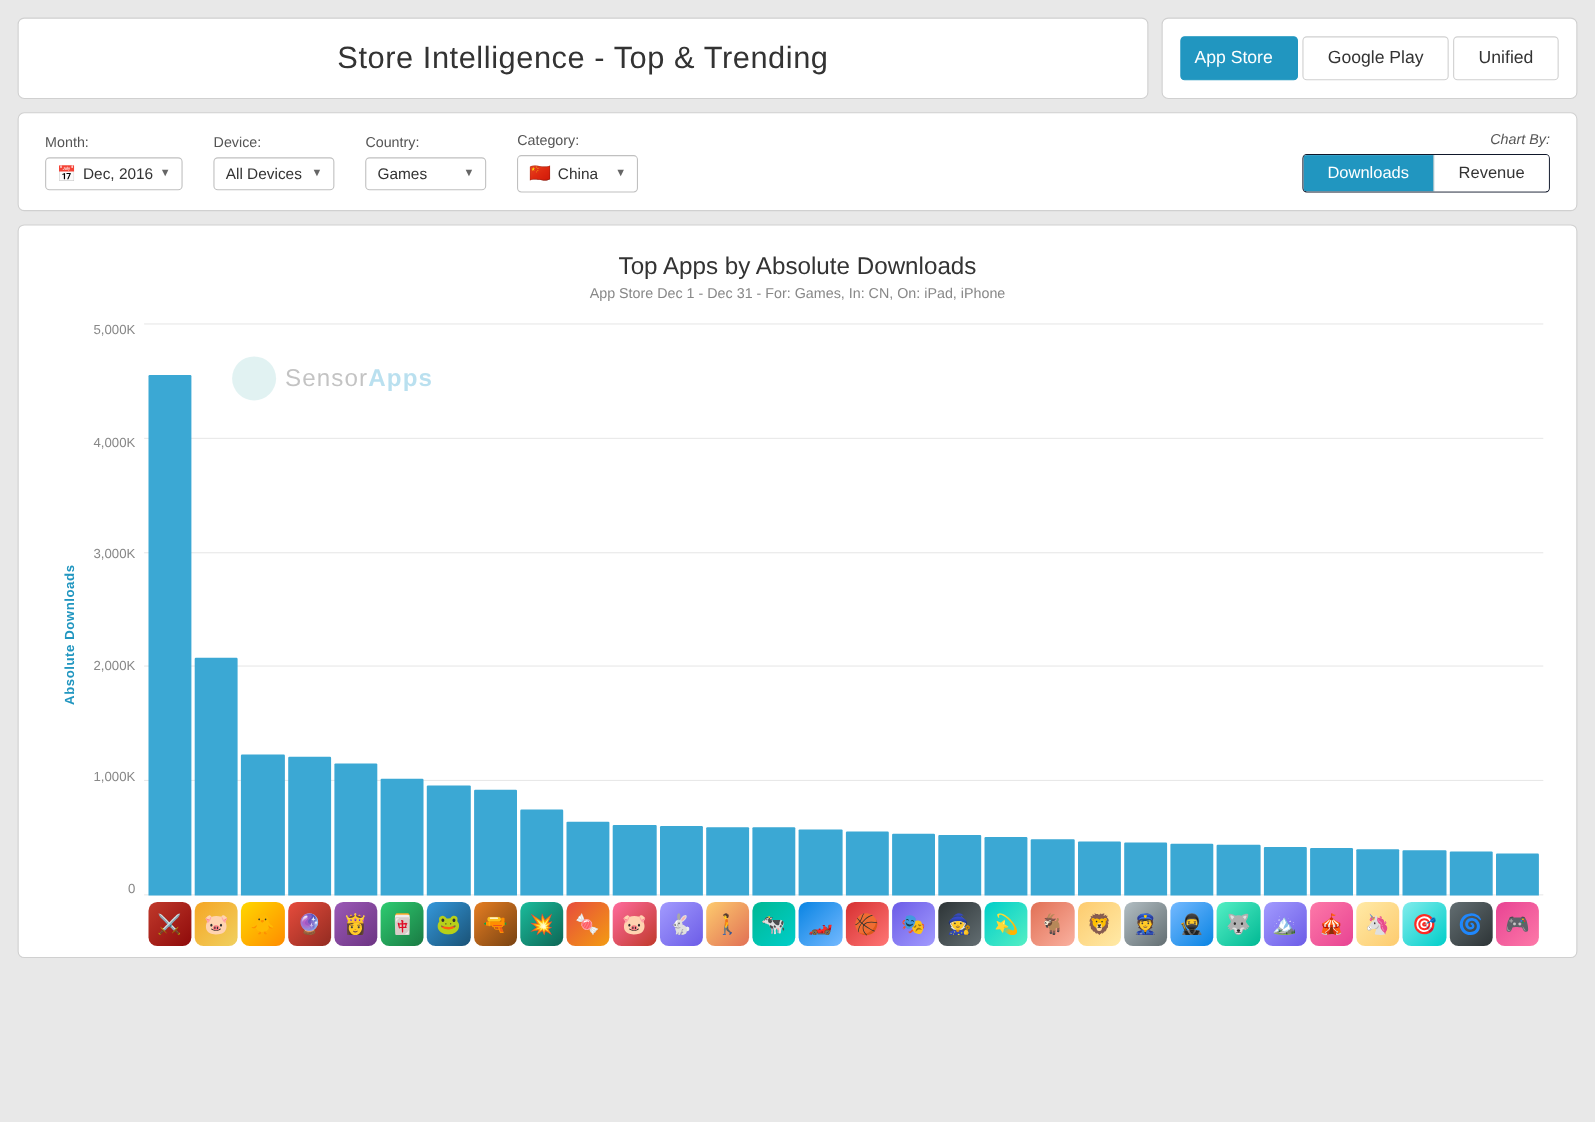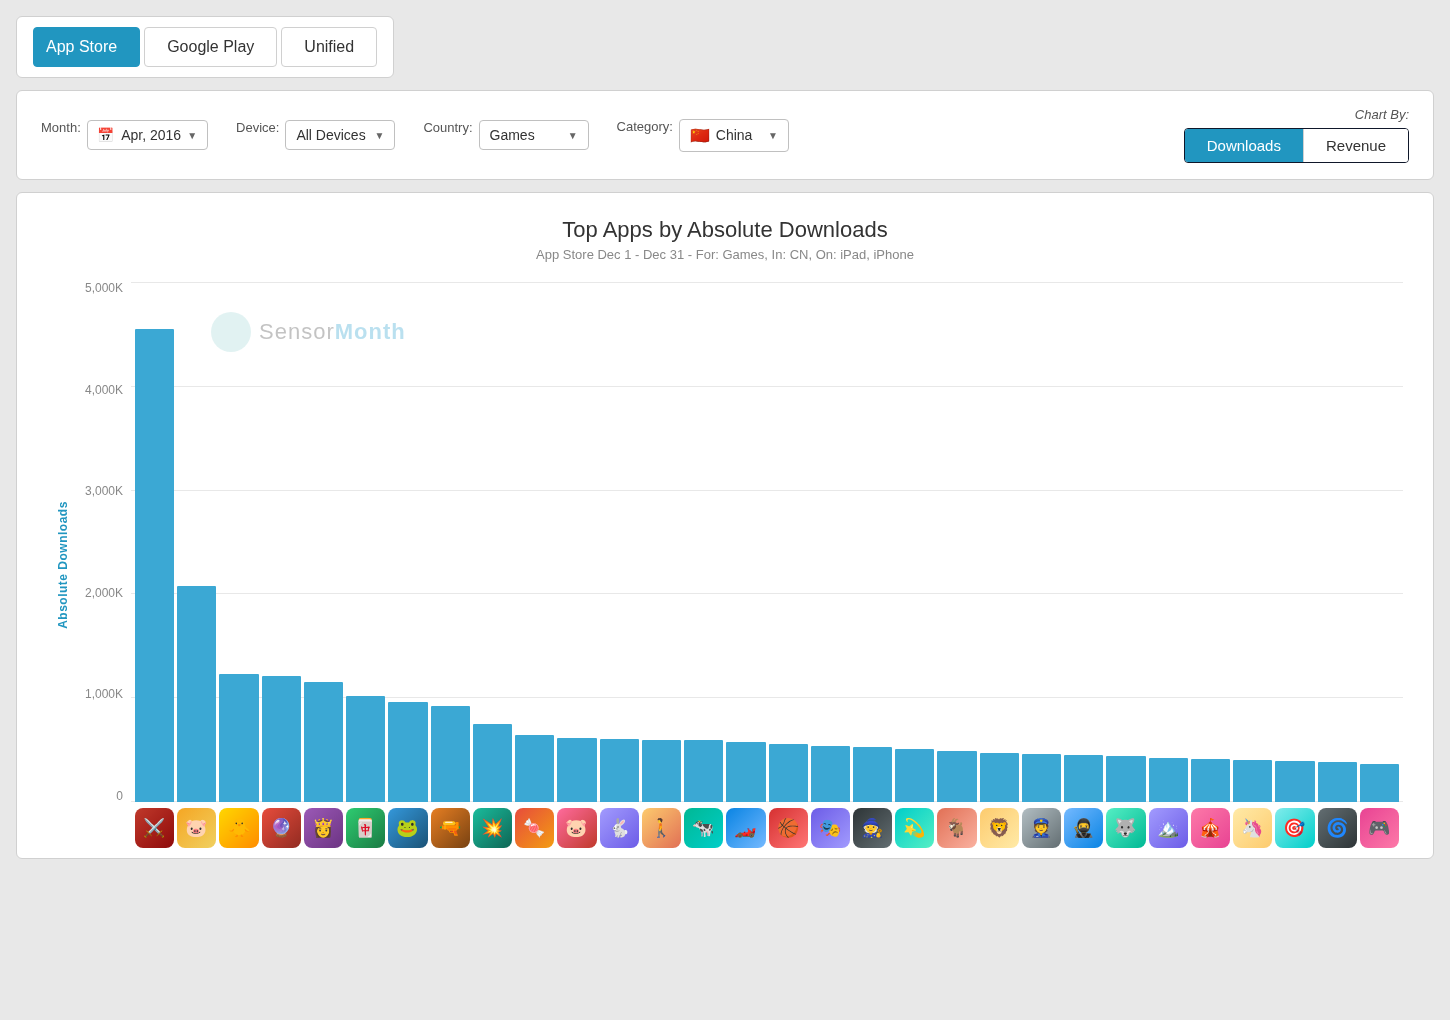--- a/index.html
+++ b/index.html
@@ -72,21 +72,21 @@
       align-items: center;
       justify-content: space-between;
     }
     .filters-left {
       display: flex;
       align-items: center;
       gap: 28px;
     }
     .filter-group {
       display: flex;
-      flex-direction: row;
+      flex-direction: column;
       gap: 6px;
     }
     .filter-label {
       font-size: 13px;
       color: #555;
     }
     .filter-select {
       display: flex;
       align-items: center;
       gap: 6px;
@@ -315,35 +315,38 @@
     .app-icon:nth-child(26) { background: linear-gradient(135deg, #fd79a8, #e84393); }
     .app-icon:nth-child(27) { background: linear-gradient(135deg, #ffeaa7, #fdcb6e); }
     .app-icon:nth-child(28) { background: linear-gradient(135deg, #81ecec, #00cec9); }
     .app-icon:nth-child(29) { background: linear-gradient(135deg, #636e72, #2d3436); }
     .app-icon:nth-child(30) { background: linear-gradient(135deg, #e84393, #fd79a8); }
   </style>
 </head>
 <body>
 
 <div class="header-row">
+  <div class="title-box">
+    <h1>Store Intelligence - Top &amp; Trending</h1>
+  </div>
   <div class="store-tabs">
     <button class="store-tab-btn active">App Store</button>
     <button class="store-tab-btn">Google Play</button>
     <button class="store-tab-btn">Unified</button>
   </div>
 </div>
 
 <div class="filters-panel">
   <div class="filters-left">
 
     <div class="filter-group">
       <span class="filter-label">Month:</span>
       <div class="filter-select">
         <span class="calendar-icon">📅</span>
-        <span>Apr, 2016</span>
+        <span>Dec, 2016</span>
         <span class="chevron">▼</span>
       </div>
     </div>
 
     <div class="filter-group">
       <span class="filter-label">Device:</span>
       <div class="filter-select">
         <span>All Devices</span>
         <span class="chevron">▼</span>
       </div>
@@ -402,21 +405,21 @@
           <div class="grid-lines" id="grid-lines-container">
               <div class="grid-line"></div>
               <div class="grid-line"></div>
               <div class="grid-line"></div>
               <div class="grid-line"></div>
               <div class="grid-line"></div>
               <div class="grid-line"></div>
             </div>
           <div class="watermark">
             <div class="watermark-circle"></div>
-            <span class="watermark-text">Sensor<span>Month</span></span>
+            <span class="watermark-text">Sensor<span>Apps</span></span>
           </div>
           <div class="bars-container" id="bars-container">
               <div class="bar" title="App 1: 4550K" style="height: 91%;"></div>
               <div class="bar" title="App 2: 2080K" style="height: 41.6%;"></div>
               <div class="bar" title="App 3: 1230K" style="height: 24.6%;"></div>
               <div class="bar" title="App 4: 1210K" style="height: 24.2%;"></div>
               <div class="bar" title="App 5: 1150K" style="height: 23%;"></div>
               <div class="bar" title="App 6: 1020K" style="height: 20.4%;"></div>
               <div class="bar" title="App 7: 960K" style="height: 19.2%;"></div>
               <div class="bar" title="App 8: 920K" style="height: 18.4%;"></div>

